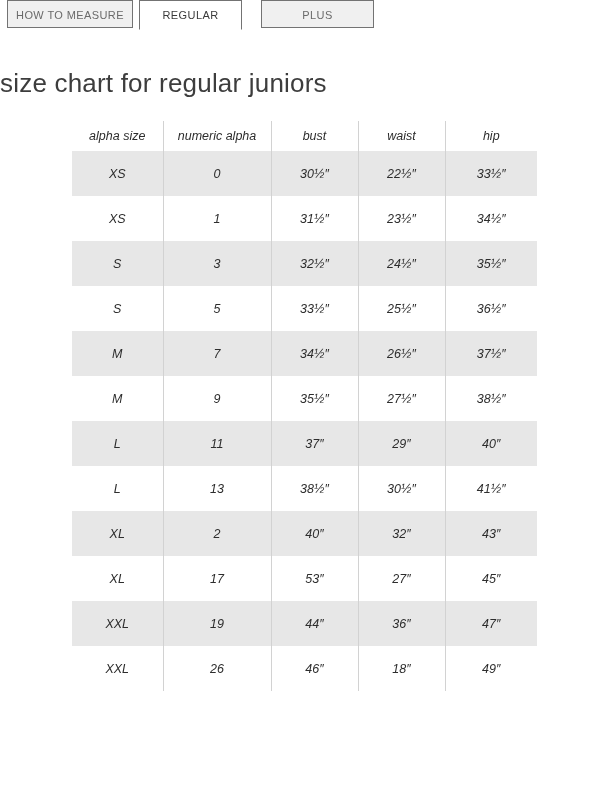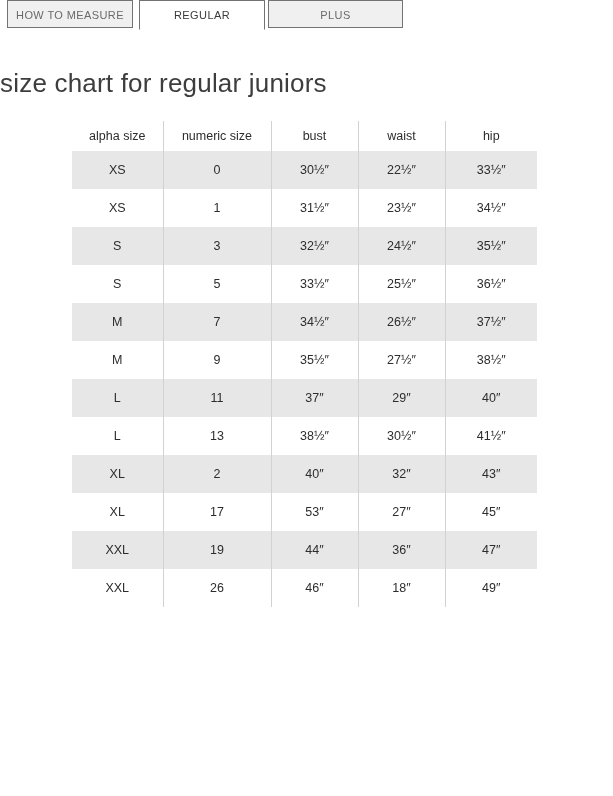--- a/index.html
+++ b/index.html
@@ -39,22 +39,22 @@
     user-select: none;
   }
   .tab.active {
     background: #ffffff;
     color: #3a3a3a;
     border-bottom-color: #ffffff;
     height: 30px;
     line-height: 29px;
   }
   .tab-how   { width: 126px; margin-left: 3px; }
-  .tab-reg   { width: 126px; margin-left: 6px; }
-  .tab-plus  { width: 135px; margin-left: 3px; }
+  .tab-reg   { width: 103px; margin-left: 6px; }
+  .tab-plus  { width: 113px; margin-left: 19px; }
 
   
   .chart-title {
     margin: 0;
     padding-top: 36px;
     text-align: left;
     font-size: 26px;
     font-weight: 300;
     color: #3d3d3d;
     letter-spacing: 0.2px;
@@ -63,20 +63,21 @@
   
   .table-wrap {
     margin-top: 22px;
     padding: 0 72px 0 72px;
     box-sizing: border-box;
   }
   table.size-table {
     width: 465px;
     border-collapse: collapse;
     table-layout: fixed;
+    font-style: italic;
   }
   table.size-table th,
   table.size-table td {
     text-align: center;
     font-size: 12.5px;
     color: #2d2d2d;
     border-left: 1px solid #d2d2d2;
     padding: 0;
     font-weight: normal;
   }
@@ -84,21 +85,21 @@
   table.size-table td:first-child {
     border-left: none;
   }
   table.size-table th {
     height: 30px;
     vertical-align: middle;
     font-size: 12.5px;
     color: #2d2d2d;
   }
   table.size-table tbody td {
-    height: 38px;
+    height: 45px;
     vertical-align: middle;
   }
   table.size-table tbody tr.striped td {
     background: #e7e7e7;
   }
   
   col.c-alpha   { width: 91px; }
   col.c-numeric { width: 108px; }
   col.c-bust    { width: 87px; }
   col.c-waist   { width: 87px; }
@@ -120,21 +121,21 @@
     <colgroup>
       <col class="c-alpha">
         <col class="c-numeric">
         <col class="c-bust">
         <col class="c-waist">
         <col class="c-hip">
     </colgroup>
     <thead>
       <tr>
         <th>alpha size</th>
-        <th>numeric size</th>
+        <th>numeric alpha</th>
         <th>bust</th>
         <th>waist</th>
         <th>hip</th>
       </tr>
     </thead>
     <tbody>
       <tr class="striped">
         <td>XS</td>
         <td>0</td>
         <td>30½″</td>

